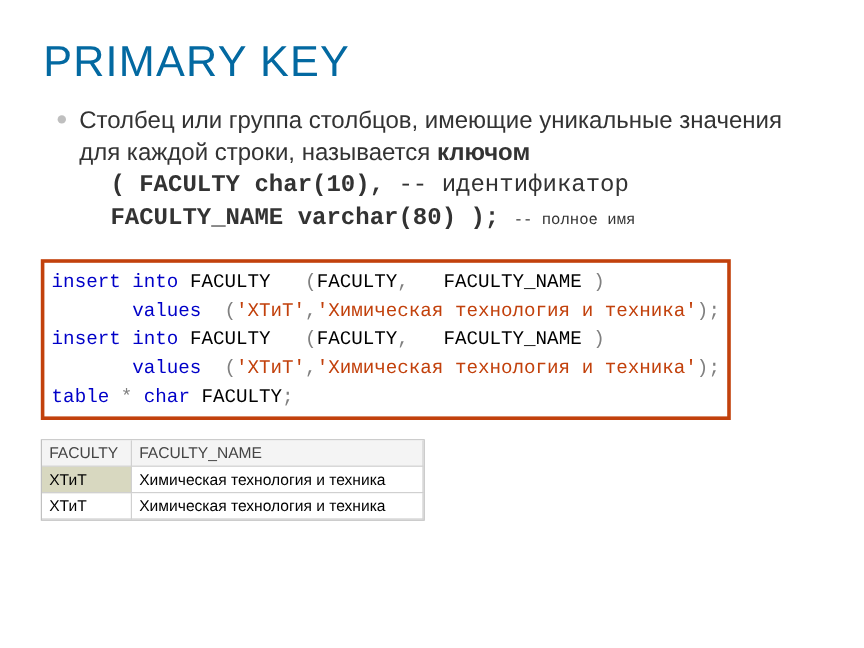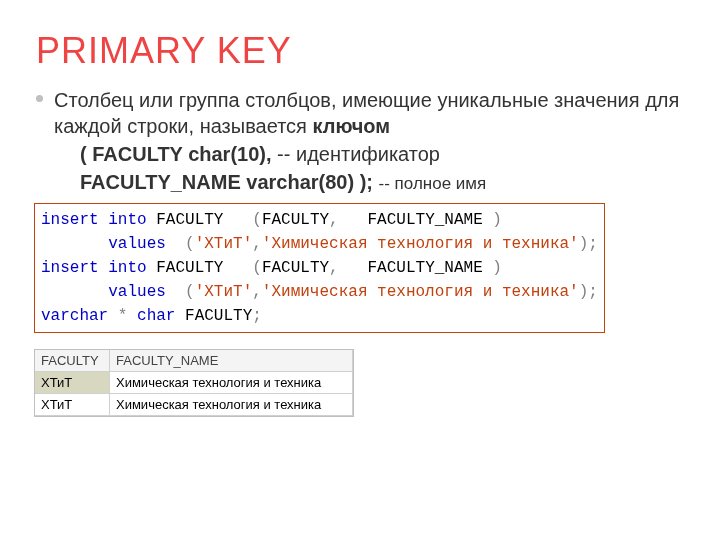--- a/index.html
+++ b/index.html
@@ -9,65 +9,66 @@
     height: 540px;
     background: #ffffff;
     font-family: Arial, Helvetica, sans-serif;
     overflow: hidden;
   }
   .page {
     padding: 20px 30px;
   }
   .title {
     font-size: 36px;
-    color: #ef4444;
+    color: #0369a1;
     margin: 10px 0 15px 6px;
     font-weight: normal;
     letter-spacing: 1px;
   }
   .bullet-list {
-    margin: 4px;
+    margin: 16px;
     padding: 0;
     list-style: none;
   }
   .bullet-list li {
     position: relative;
     padding-left: 20px;
     font-size: 20px;
     color: #333;
     line-height: 1.3;
     margin-bottom: 2px;
   }
   .bullet-list li.indent {
     padding-left: 46px;
+    font-family: Liberation Mono, monospace;
   }
   .bullet-list li .dot {
     position: absolute;
     left: 2px;
     top: 8px;
     width: 7px;
     height: 7px;
     background: #bfbfbf;
     border-radius: 50%;
   }
   .bold { font-weight: bold; }
-  .small { font-size: 17px; }
+  .small { font-size: 13px; }
   .code-block {
     margin-top: 8px;
     font-family: Consolas, "Courier New", monospace;
     font-size: 16px;
     line-height: 1.5;
   }
   .code-block .line { white-space: pre; }
   .kw { color: #0000c8; }
   .str { color: #c2410c; }
   .sym { color: #808080; }
   .id { color: #000; }
   .code-img {
-    border: 1px solid #c2410c;
+    border: 3px solid #c2410c;
     padding: 4px 6px;
     margin: 4px 0 10px 4px;
     display: inline-block;
   }
   .table-img {
     display: inline-block;
     margin-left: 4px;
     border: 1px solid #c0c0c0;
   }
   .th-row, .td-row { display: flex; }
@@ -107,21 +108,21 @@
     <li class="indent">
       <span class="bold">FACULTY_NAME varchar(80) ); </span><span class="small">-- полное имя</span>
     </li>
   </ul>
 
   <div class="code-block code-img">
     <div class="line"><span class="kw">insert</span> <span class="kw">into</span> <span class="id">FACULTY</span>   <span class="sym">(</span><span class="id">FACULTY</span><span class="sym">,</span>   <span class="id">FACULTY_NAME</span> <span class="sym">)</span></div>
     <div class="line">       <span class="kw">values</span>  <span class="sym">(</span><span class="str">'ХТиТ'</span><span class="sym">,</span><span class="str">'Химическая технология и техника'</span><span class="sym">)</span><span class="sym">;</span></div>
     <div class="line"><span class="kw">insert</span> <span class="kw">into</span> <span class="id">FACULTY</span>   <span class="sym">(</span><span class="id">FACULTY</span><span class="sym">,</span>   <span class="id">FACULTY_NAME</span> <span class="sym">)</span></div>
     <div class="line">       <span class="kw">values</span>  <span class="sym">(</span><span class="str">'ХТиТ'</span><span class="sym">,</span><span class="str">'Химическая технология и техника'</span><span class="sym">)</span><span class="sym">;</span></div>
-    <div class="line"><span class="kw">varchar</span> <span class="sym">*</span> <span class="kw">char</span> <span class="id">FACULTY</span><span class="sym">;</span></div>
+    <div class="line"><span class="kw">table</span> <span class="sym">*</span> <span class="kw">char</span> <span class="id">FACULTY</span><span class="sym">;</span></div>
   </div>
 
   <div style="height:6px"></div>
 
   <div class="table-img">
     <div class="th-row">
       <div class="th col-fac">FACULTY</div>
       <div class="th col-name">FACULTY_NAME</div>
     </div>
     <div class="td-row sel">

